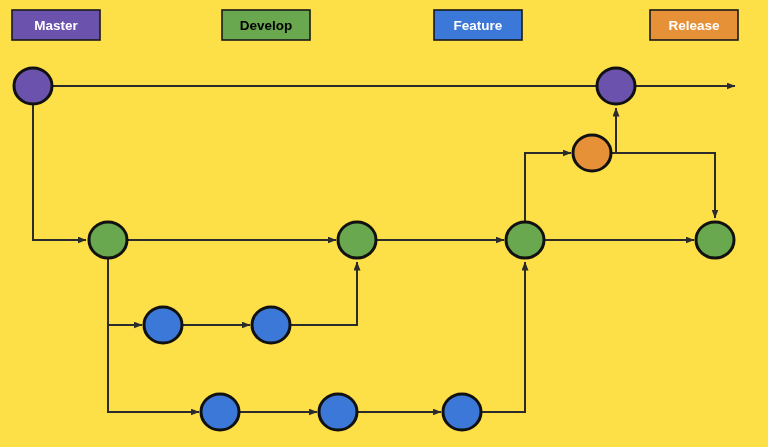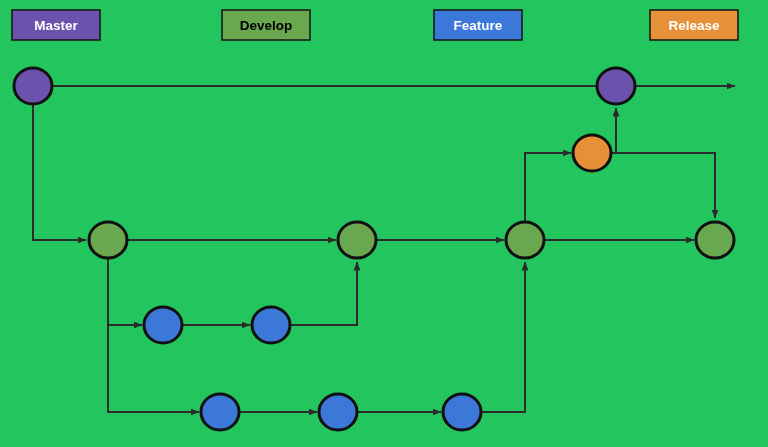--- a/index.html
+++ b/index.html
@@ -12,21 +12,21 @@
     width: 768px;
     height: 447px;
     font-family: "Liberation Sans", sans-serif;
     overflow: hidden;
     position: relative;
   }
   #diagram-root {
     position: relative;
     width: 768px;
     height: 447px;
-    background: #22c55e;
+    background: #fde047;
   }
   svg#git-flow-svg {
     position: absolute;
     left: 0;
     top: 0;
     width: 768px;
     height: 447px;
     display: block;
   }
   .legend-box-rect {

